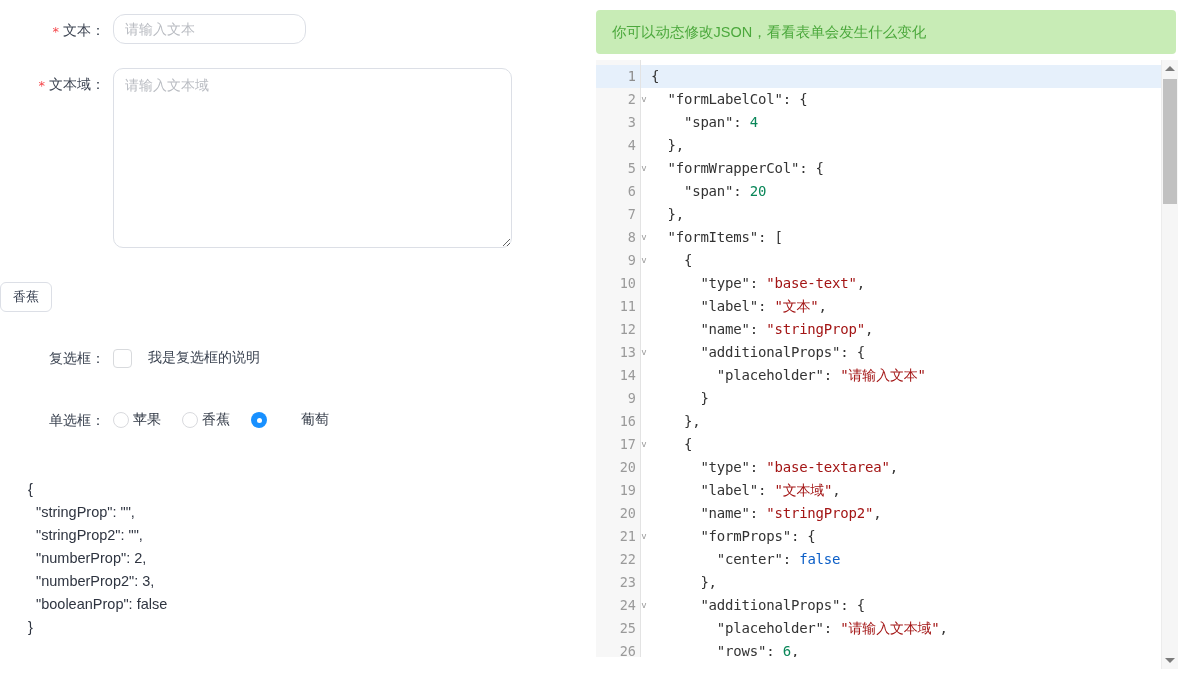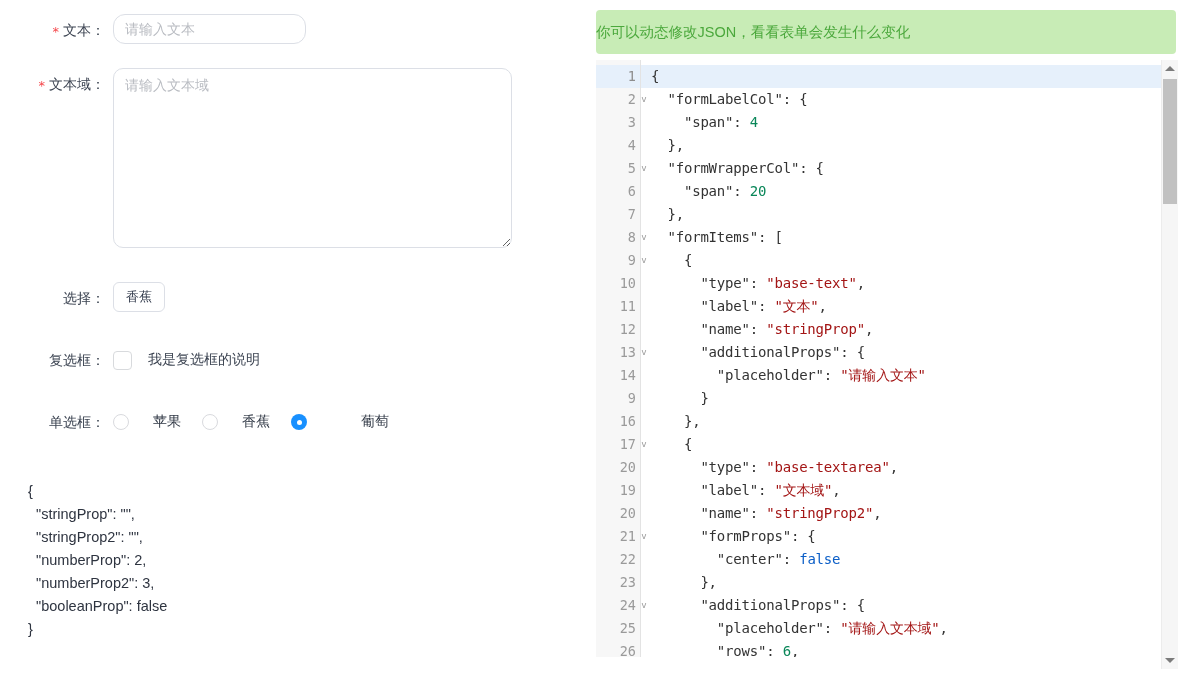--- a/index.html
+++ b/index.html
@@ -165,21 +165,21 @@
   .rdot.checked::after {
     content: "";
     position: absolute;
     left: 50%; top: 50%;
     width: 5px; height: 5px;
     margin: -2.5px 0 0 -2.5px;
     border-radius: 50%;
     background: #ffffff;
   }
   .radio-text {
-    margin-left: 24px;
+    margin-left: 4px;
     font-size: 14px;
     color: #2f3744;
   }
 
   
   #model-preview {
     margin: 0;
     padding: 0 0 0 28px;
     font-family: "Liberation Sans", "DejaVu Sans", sans-serif;
     font-size: 14.5px;
@@ -195,20 +195,21 @@
     width: 582px;
     height: 669px;
     box-sizing: border-box;
   }
   #editor-banner {
     height: 44px;
     background: #c8ecb6;
     border-radius: 4px;
     display: flex;
     align-items: center;
+    padding-left: 16px;
     box-sizing: border-box;
     color: #4ba83c;
     font-size: 14.5px;
     font-family: "Liberation Sans", "DejaVu Sans", sans-serif;
     margin-right: 2px;
   }
   #editor-shell {
     position: relative;
     margin-top: 6px;
     height: 597px;
@@ -329,23 +330,20 @@
       <span class="req-star">*</span><span>文本域</span><span>：</span>
     </div>
     <div class="form-control">
       <textarea class="textarea-input" placeholder="请输入文本域" style=""></textarea>
     </div>
   </div>
 
   <div style="height:12px"></div>
 
   <div class="form-row">
-    <div class="form-label">
-      <span>选择</span><span>：</span>
-    </div>
     <div class="form-control">
       <div class="select-btn">香蕉</div>
     </div>
   </div>
 
   <div style="height:8px"></div>
 
   <div class="form-row">
     <div class="form-label">
       <span>复选框</span><span>：</span>

